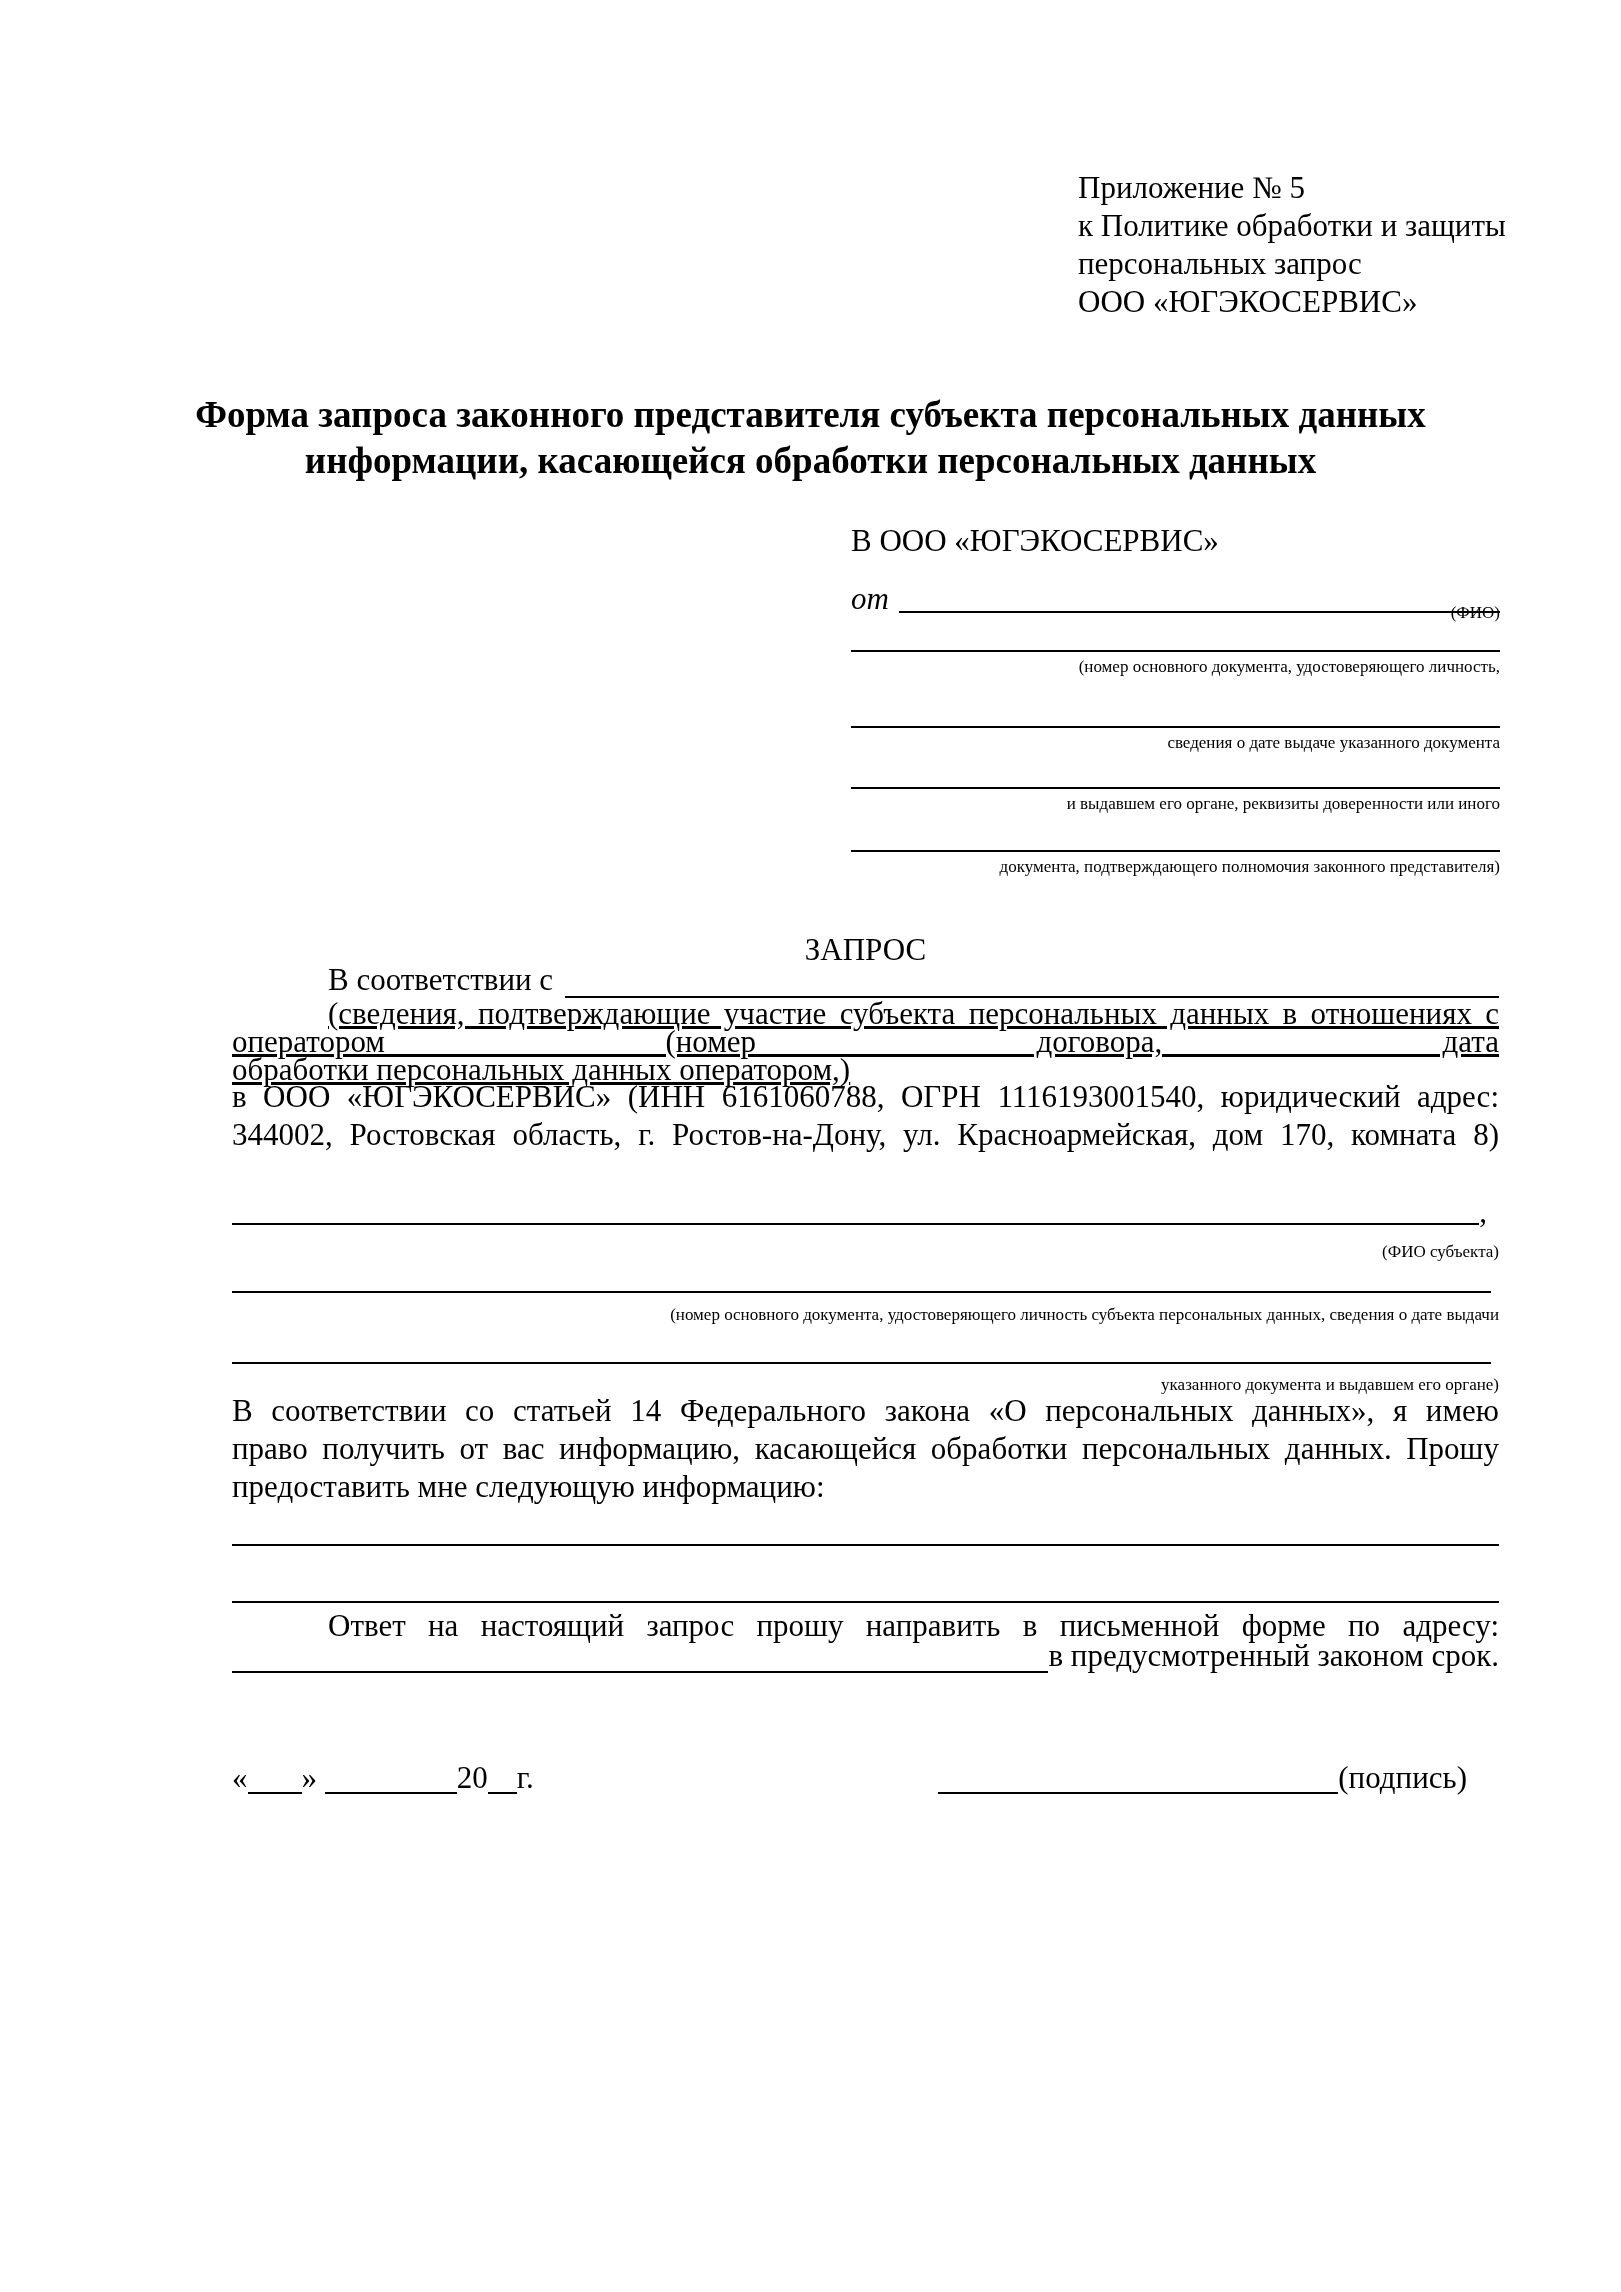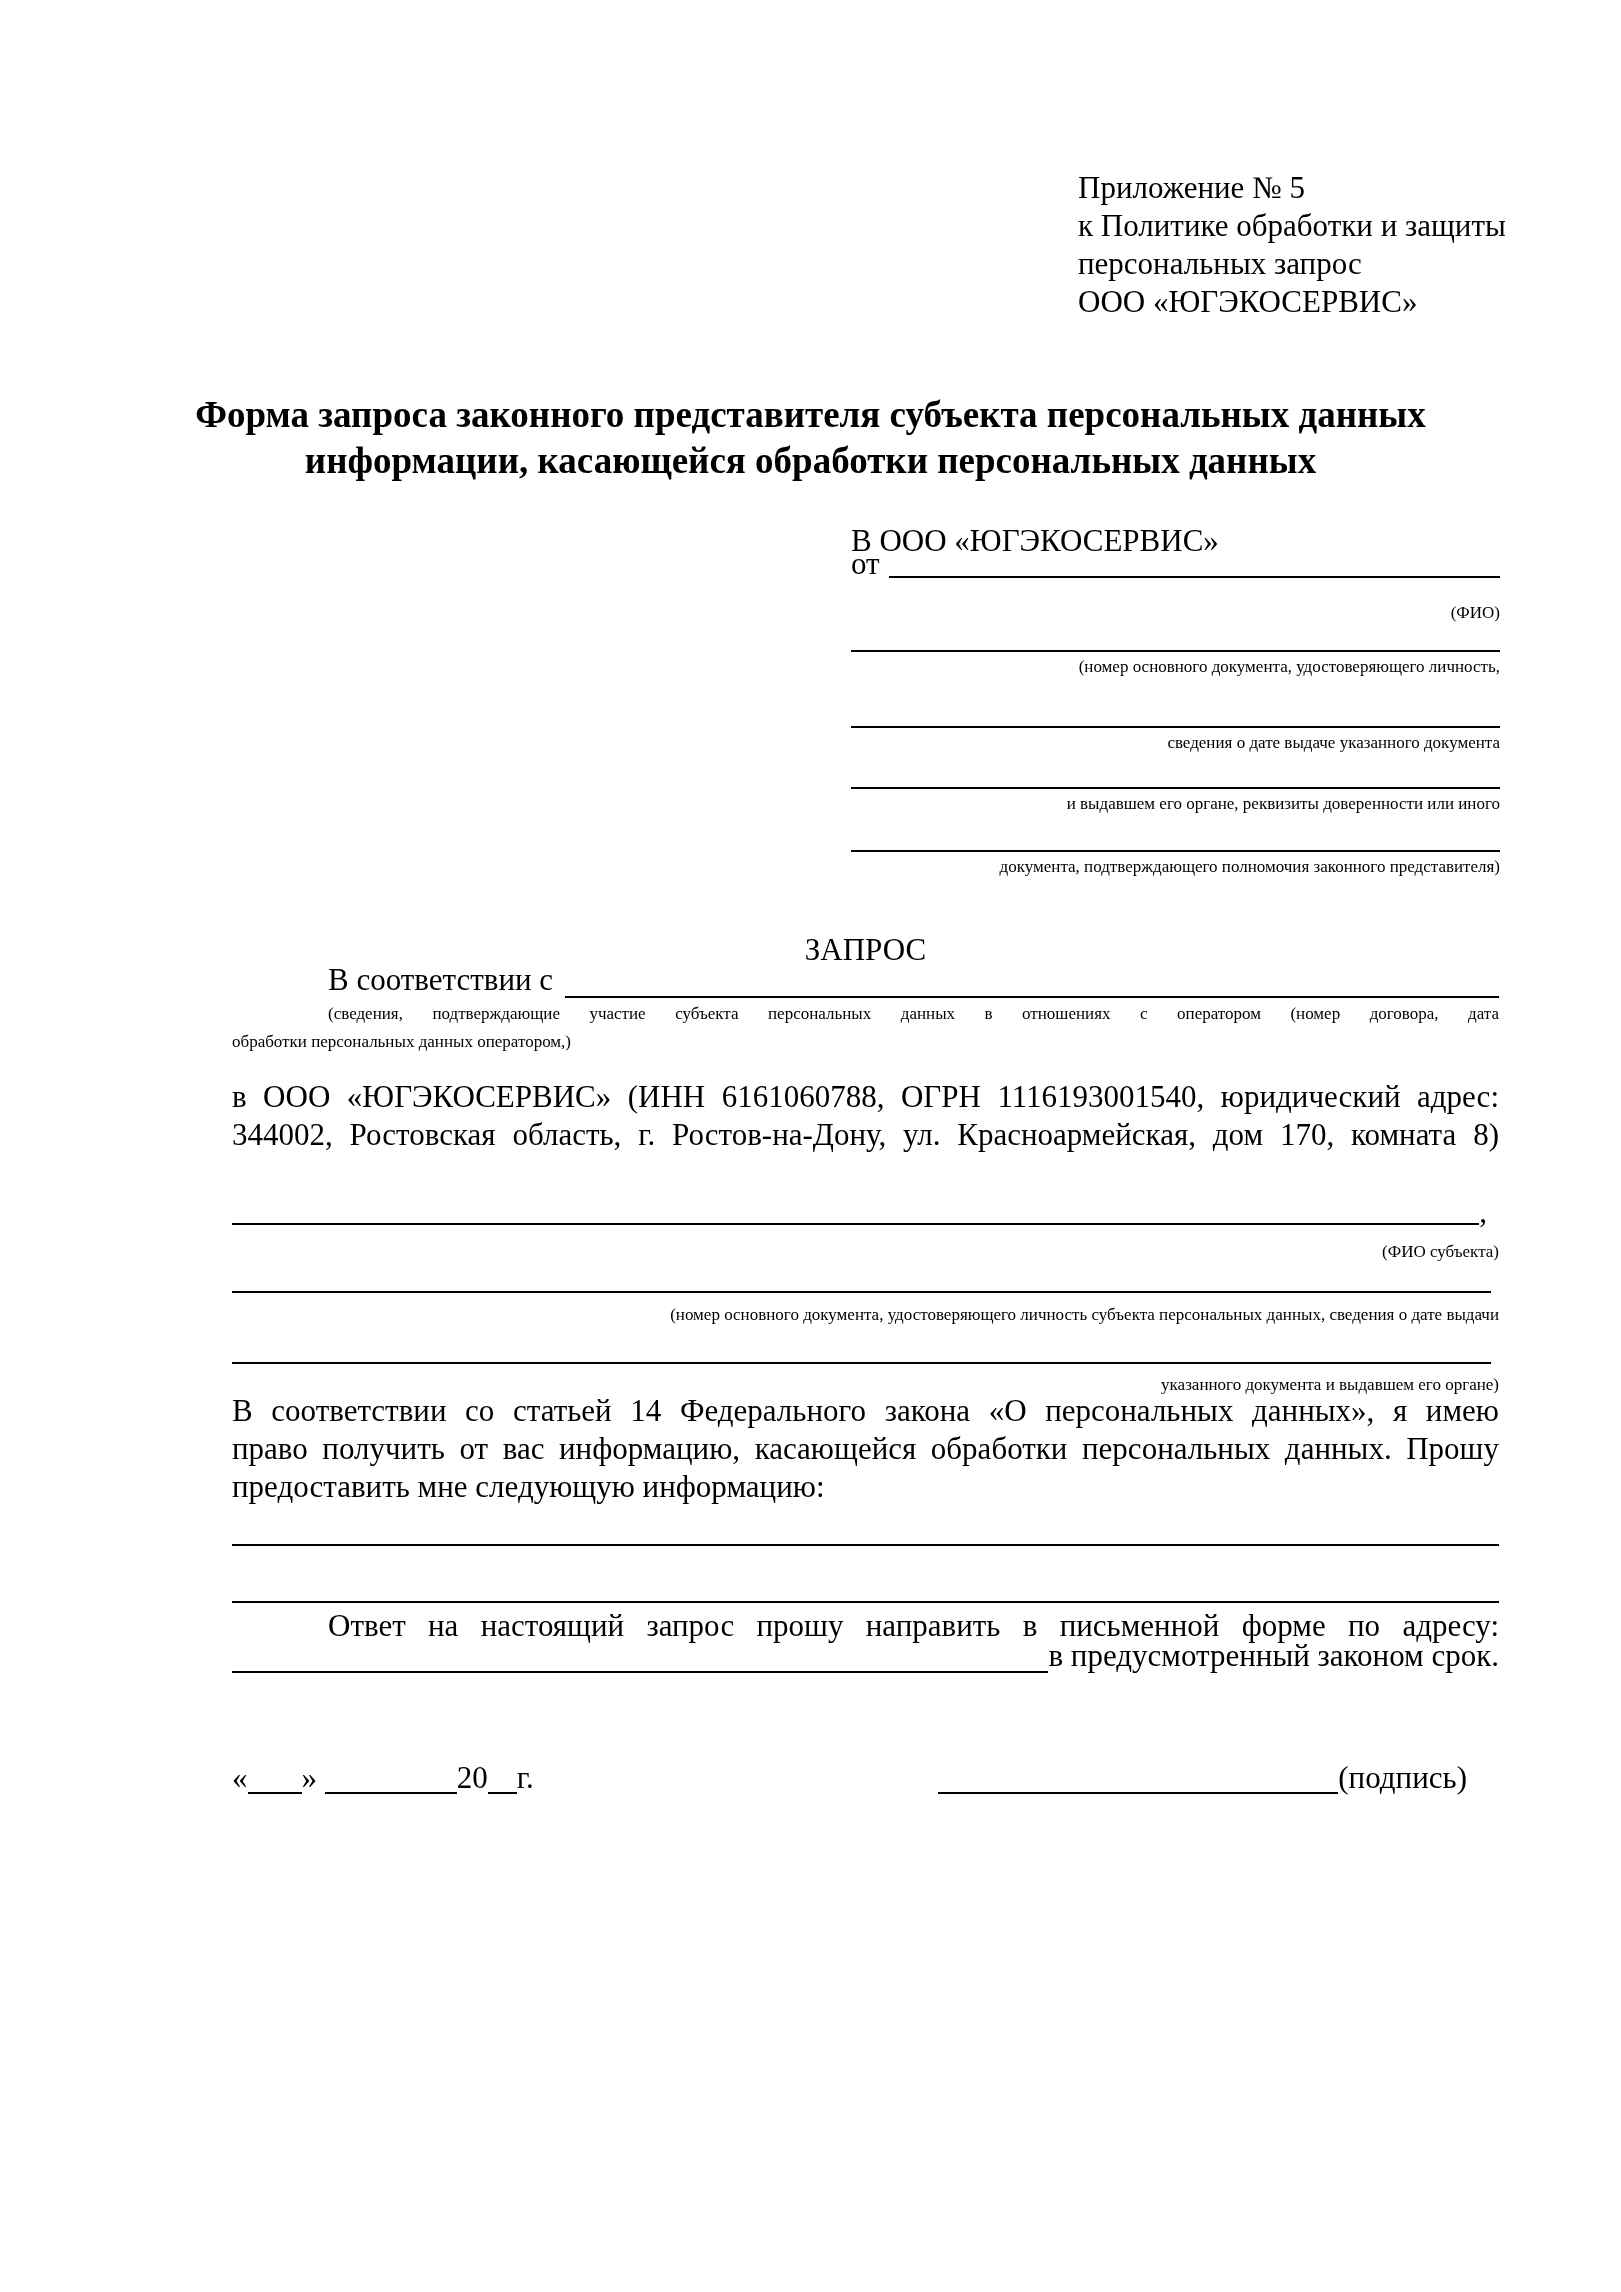--- a/index.html
+++ b/index.html
@@ -2,21 +2,21 @@
 <html><head>
 <meta charset="utf-8">
 <style>
   html,body{margin:0;padding:0;background:#fff;}
   .page{
     position:relative;width:1621px;height:2293px;background:#ffffff;color:#000;
     font-family:"Liberation Serif","DejaVu Serif",serif;overflow:hidden;
   }
   .abs{position:absolute;}
   .body-text{font-size:31px;line-height:38px;}
-  .small-text{font-size:17px;line-height:28px;}
+  .small-text{font-size:31px;line-height:28px;text-decoration:underline;}
   .center{text-align:center;}
   .bold{font-weight:bold;}
   .cap{font-size:17px;line-height:29px;text-align:right;white-space:nowrap;}
   .jline{text-align:justify;text-align-last:justify;}
   .plainline{text-align:left;}
   .rule{border-bottom:2.9px solid #000;}
   .flexrow{display:flex;}
   .fill{flex:1 1 auto;align-self:stretch;border-bottom:2.9px solid #000;}
   .blank{display:inline-block;border-bottom:2.9px solid #000;height:1em;vertical-align:-5.9px;}
   .indent{text-indent:96px;}
@@ -34,21 +34,21 @@
     <div>ООО «ЮГЭКОСЕРВИС»</div>
   </div>
 
   <div class="abs body-text" style="left:851px;top:522px;width:649px;">В ООО «ЮГЭКОСЕРВИС»</div>
 
   <div class="abs center bold" style="left:0;top:392px;width:1621px;font-size:37px;line-height:46px;">
     <div>Форма запроса законного представителя субъекта персональных данных</div>
     <div>информации, касающейся обработки персональных данных</div>
   </div>
 
-  <div class="abs flexrow" style="left:851px;top:545px;width:649px;height:33px;">
+  <div class="abs flexrow" style="left:851px;top:580px;width:649px;height:33px;font-style:italic;">
     <span class="body-text" style="padding-right:9.8px;">от</span>
     <span class="fill"></span>
   </div>
   <div class="abs cap" style="left:851px;top:598px;width:649px;">(ФИО)</div>
 
   <div class="abs" style="left:851px;top:633px;width:649px;">
     <div class="rule" style="height:16.7px;"></div>
     <div class="cap">(номер основного документа, удостоверяющего личность,</div>
   </div>
   <div class="abs" style="left:851px;top:709px;width:649px;">

